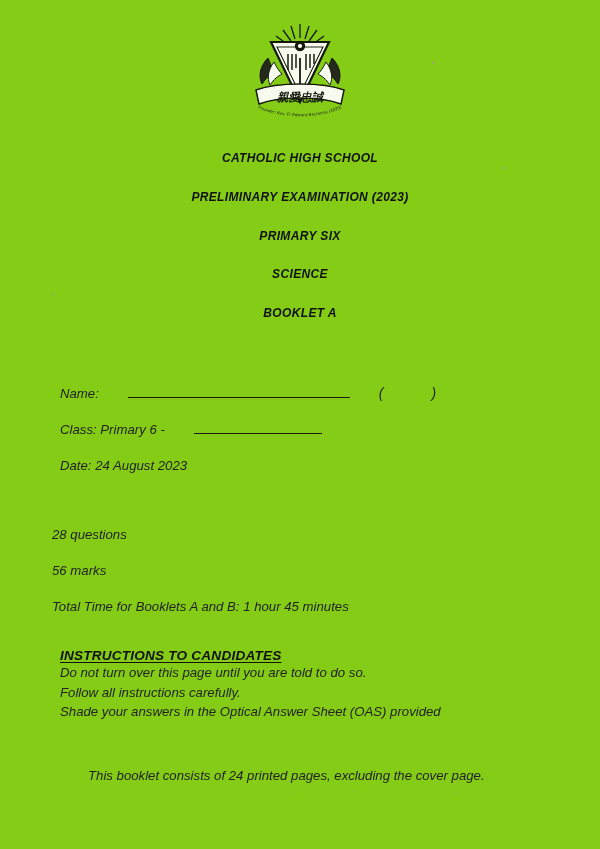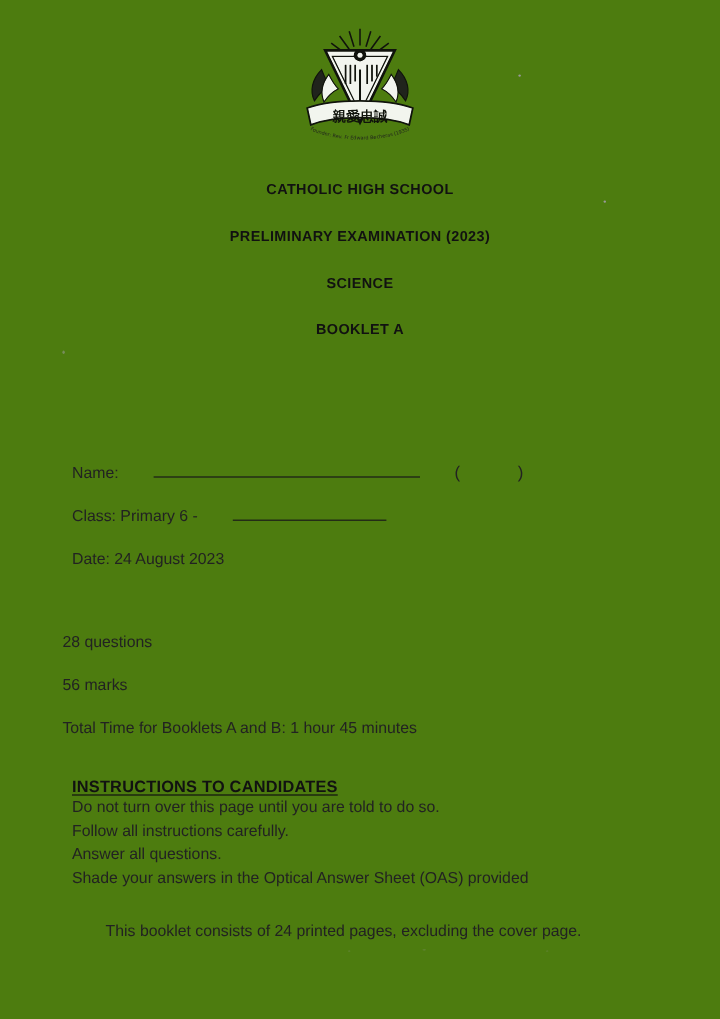--- a/index.html
+++ b/index.html
@@ -13,21 +13,22 @@
     position: relative;
     overflow: hidden;
     font-family: "Liberation Sans", sans-serif;
     color: #1a1a1a;
     -webkit-font-smoothing: antialiased;
   }
 
   .page {
     position: absolute;
     inset: 0;
-    background: #4d7c0f;
+    background: #84cc16;
+    font-style: italic;
   }
 
   
   .crest-wrap {
     position: absolute;
     left: 0;
     right: 0;
     top: 18px;
     display: flex;
     justify-content: center;
@@ -175,20 +176,21 @@
       <path id="incurve" d="M14 90 C36 101 76 101 98 90" fill="none" stroke="none"></path>
       <text font-family="DejaVu Sans, sans-serif" font-size="4.1" fill="#2b2b2b">
         <textPath href="#incurve" startOffset="50%" text-anchor="middle">Founder: Rev. Fr Edward Becheras (1935)</textPath>
       </text>
     </svg>
   </div>
 
   <div class="titles">
     <div class="title-line">CATHOLIC HIGH SCHOOL</div>
     <div class="title-line">PRELIMINARY EXAMINATION (2023)</div>
+    <div class="title-line">PRIMARY SIX</div>
     <div class="title-line">SCIENCE</div>
     <div class="title-line">BOOKLET A</div>
   </div>
 
   <div class="fields">
     <div class="field-row">
       <span class="field-label">Name:</span>
       <span class="rule rule-name"></span>
       <span class="paren">(&nbsp;)</span>
     </div>
@@ -204,21 +206,20 @@
   <div class="counts">
     <div>28 questions</div>
     <div>56 marks</div>
     <div>Total Time for Booklets A and B: 1 hour 45 minutes</div>
   </div>
 
   <div class="instructions">
     <div class="instr-heading">INSTRUCTIONS TO CANDIDATES</div>
     <div class="instr-line">Do not turn over this page until you are told to do so.</div>
     <div class="instr-line">Follow all instructions carefully.</div>
-    <div class="instr-line">Answer all questions.</div>
     <div class="instr-line">Shade your answers in the Optical Answer Sheet (OAS) provided</div>
   </div>
 
   <div class="footer">This booklet consists of 24 printed pages, excluding the cover page.</div>
 
   <span class="speck" style="left:432px; top:62px;  width:2px; height:2px;"></span>
   <span class="speck" style="left:503px; top:167px; width:2px; height:2px;"></span>
   <span class="speck" style="left:52px;  top:292px; width:2px; height:3px; opacity:.55;"></span>
   <span class="speck" style="left:290px; top:792px; width:2px; height:1px; opacity:.35;"></span>
   <span class="speck" style="left:352px; top:791px; width:3px; height:1px; opacity:.3;"></span>

